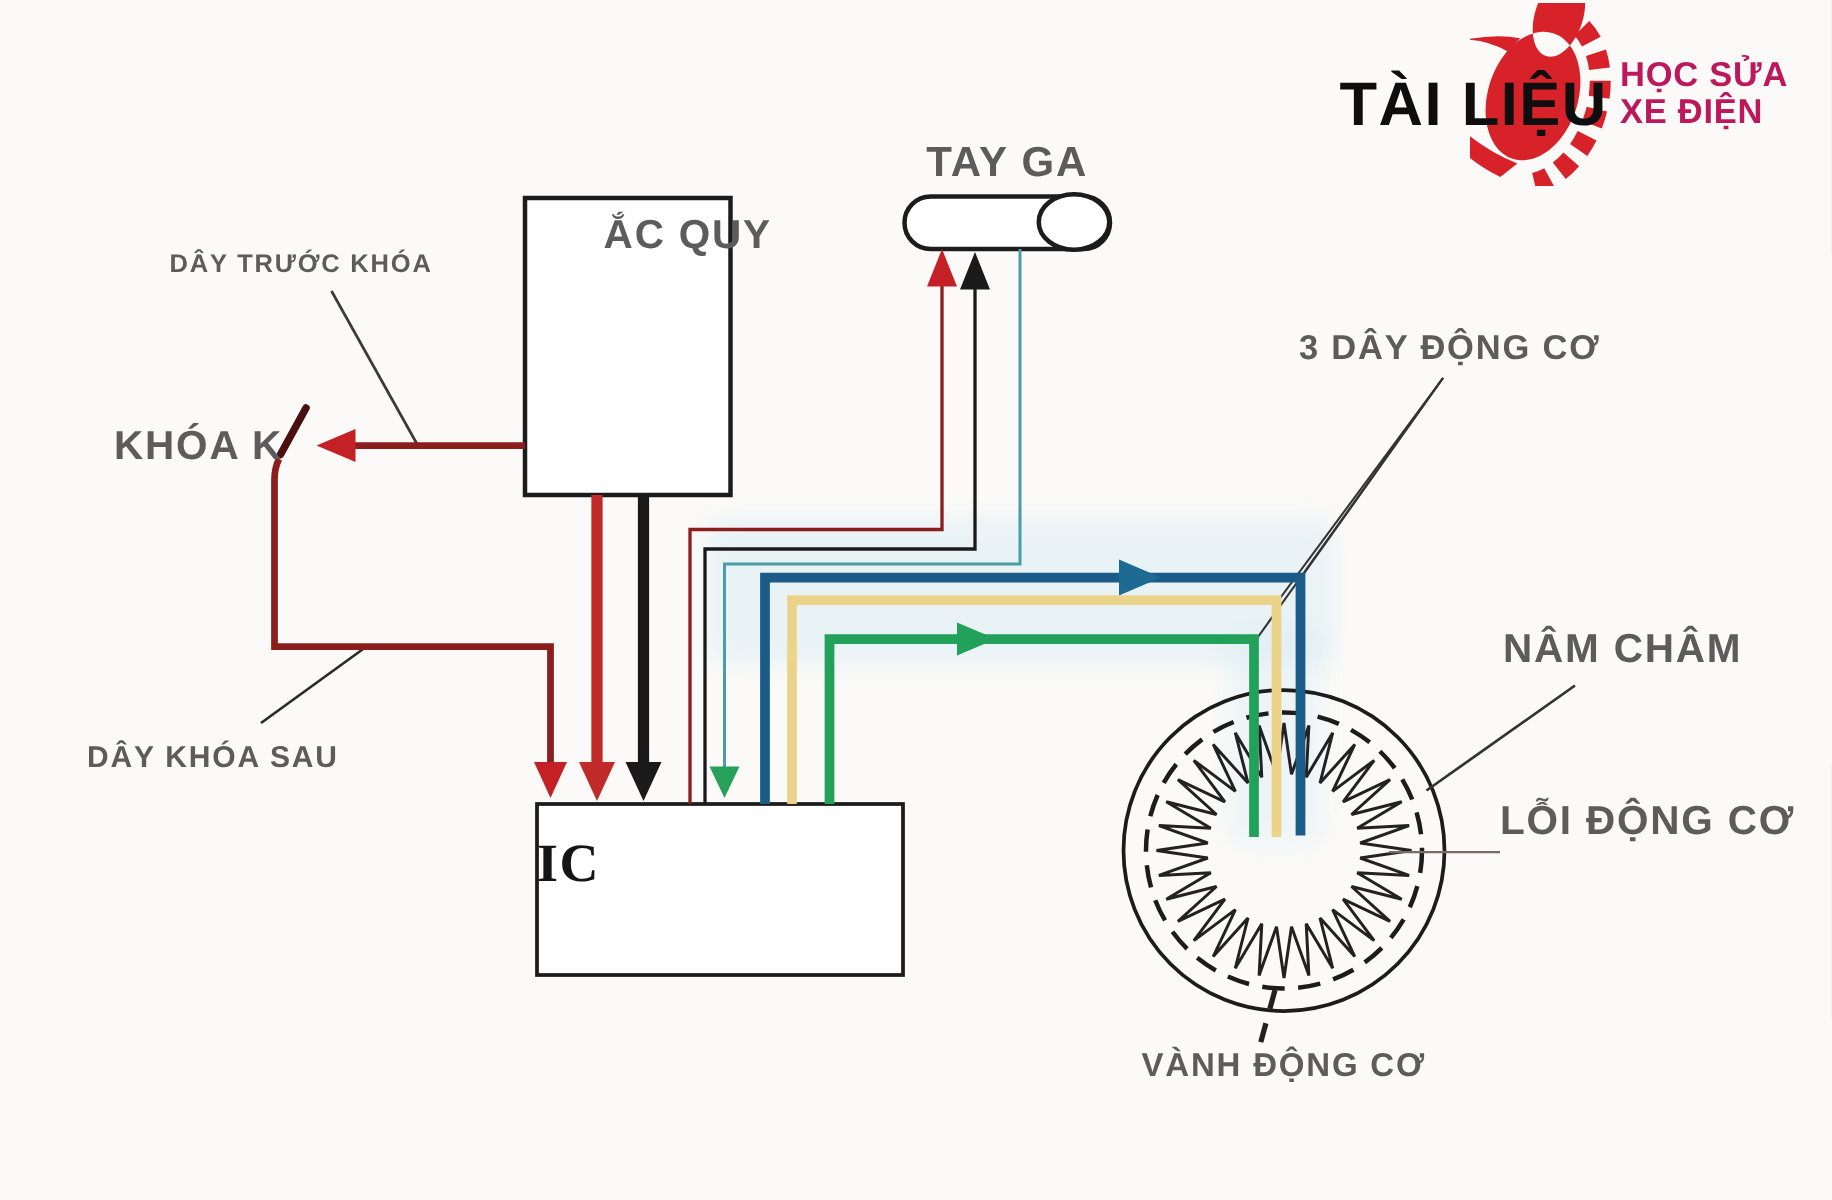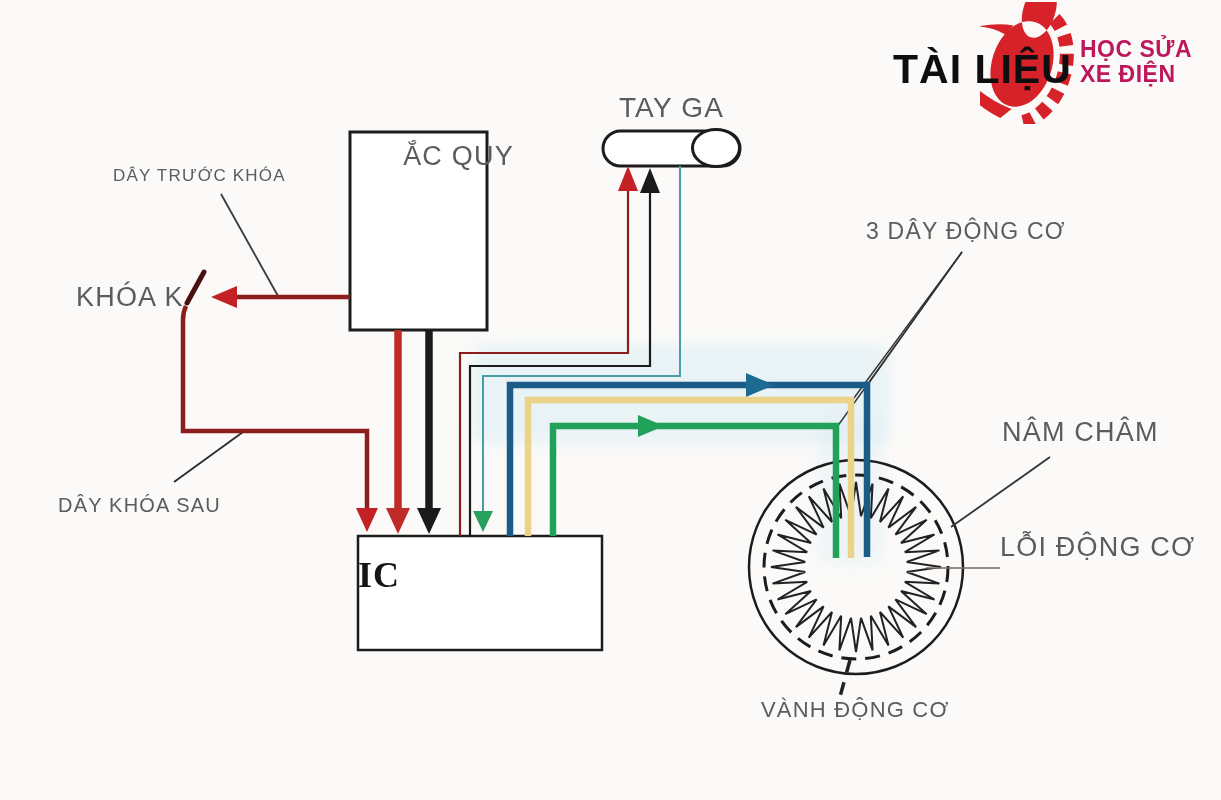--- a/index.html
+++ b/index.html
@@ -5,21 +5,21 @@
   html,body{margin:0;padding:0;background:#e8e8e8;}
   .canvas{
     position:relative;width:1221px;height:800px;margin:0 auto;
     background:#FBFAF8;overflow:hidden;
     font-family:"Liberation Sans",sans-serif;
   }
   svg{display:block;}
   .layer{position:absolute;left:0;top:0;}
   .lbl{
     position:absolute;color:#5C5C5C;letter-spacing:1.2px;
-    font-weight:400;white-space:nowrap;line-height:1.05;
+    font-weight:700;white-space:nowrap;line-height:1.05;
   }
   .lbl.center{text-align:center;}
   .ic-text{
     position:absolute;color:#151515;
     font-family:"Liberation Serif",serif;font-weight:600;
     letter-spacing:1px;text-align:left;
   }
   .logo-left{
     position:absolute;left:862px;top:46px;width:160px;
     color:#0E0E0E;font-weight:800;font-size:41px;letter-spacing:1px;

